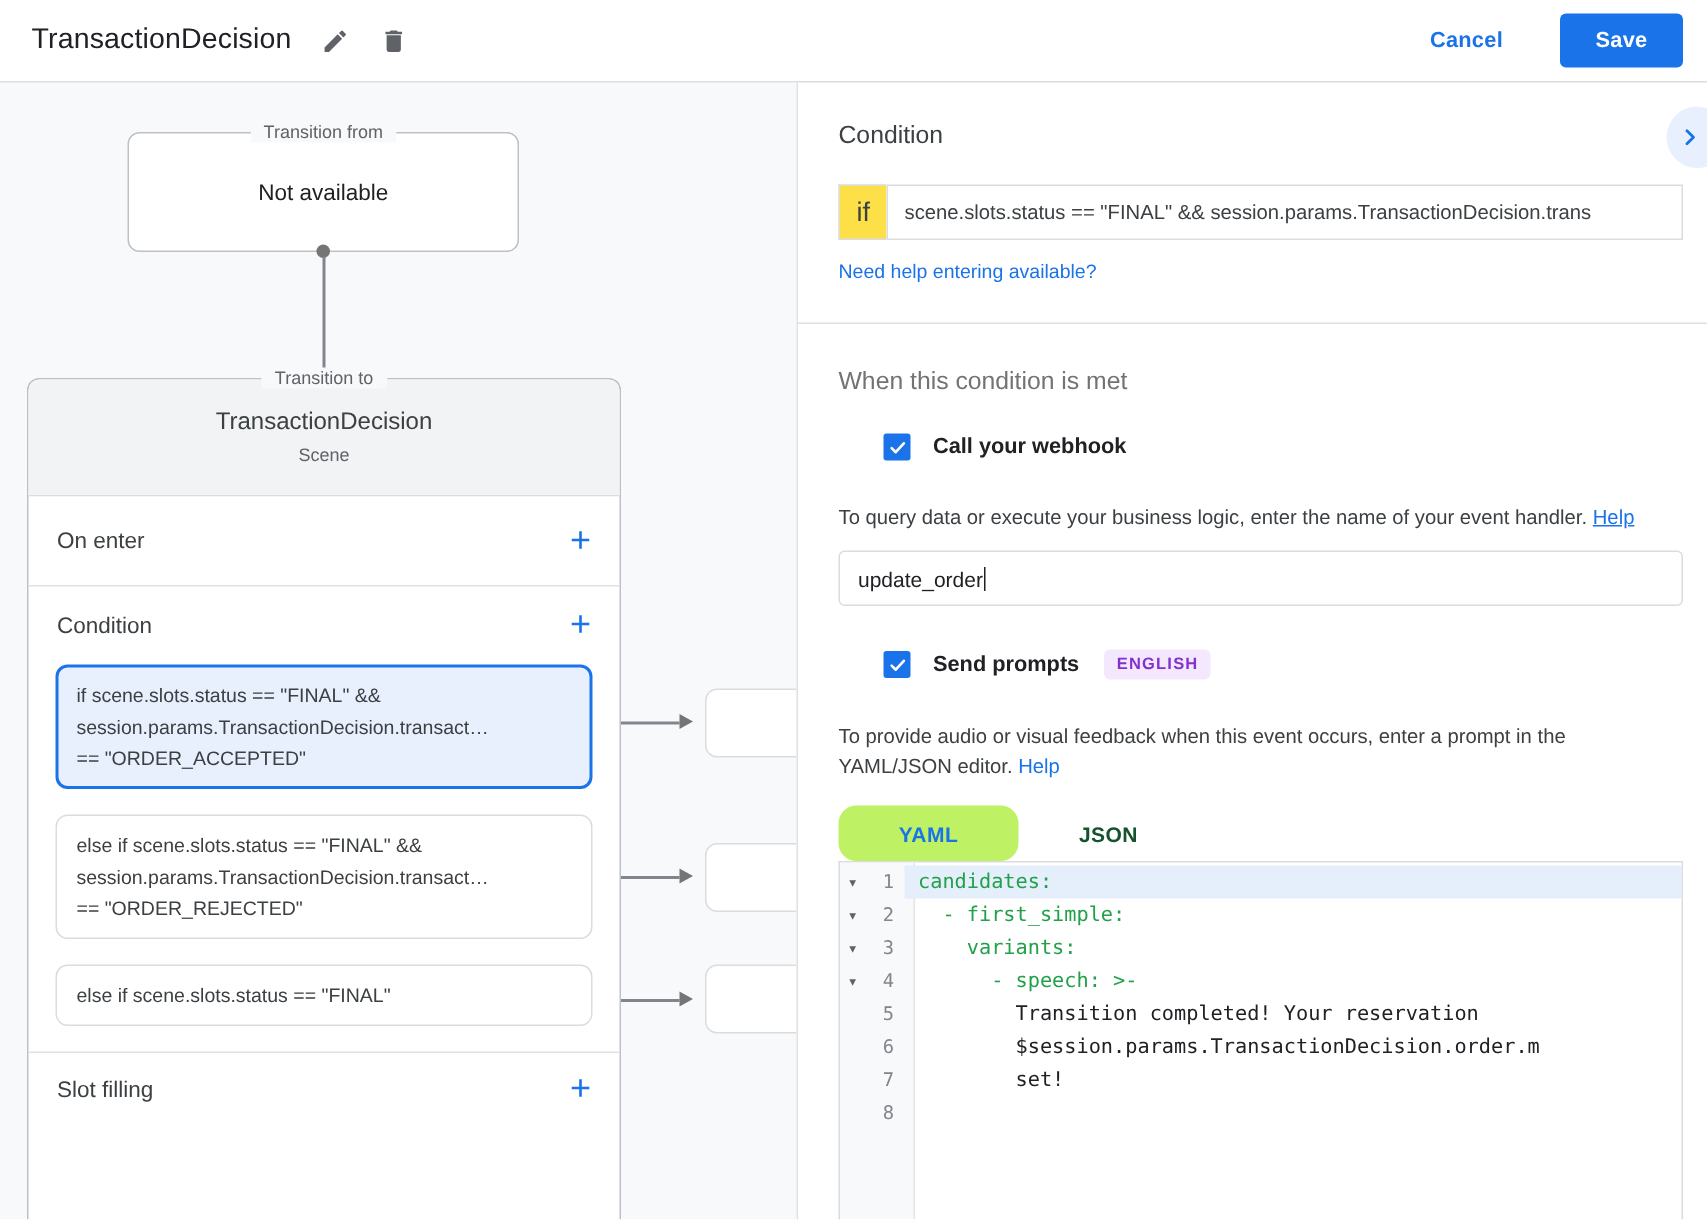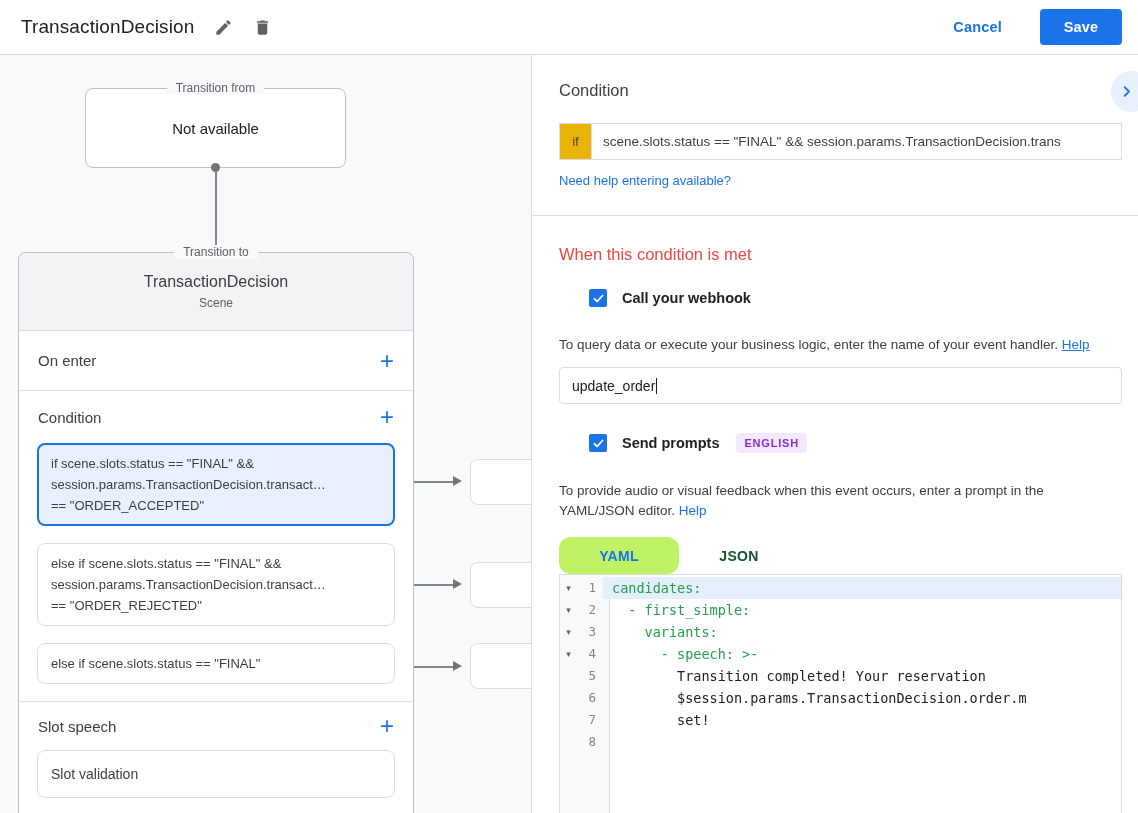--- a/index.html
+++ b/index.html
@@ -82,30 +82,30 @@
            background: #fff; border-left: 1px solid #e0e0e0; z-index: 10;
            display: flex; flex-direction: column; padding: 0 16px 0 27px; }
 
   .panel-title { margin-top: 26px; font-size: 16.5px; color: #3c4043; font-weight: 400; }
 
   .collapse-btn { position: absolute; right: -14px; top: 16px; width: 41px; height: 41px;
                   border-radius: 50%; background: #e8f0fe; border: none; cursor: pointer;
                   display: flex; align-items: center; padding-left: 8px; }
 
   .if-row { margin-top: 23px; display: flex; height: 37px; }
-  .if-prefix { width: 32px; background: #eab308; border: 1px solid #dadce0; border-right: none;
-               display: flex; align-items: center; justify-content: center; font-size: 12px; color: #3c4043; }
+  .if-prefix { width: 32px; background: #fde047; border: 1px solid #dadce0; border-right: none;
+               display: flex; align-items: center; justify-content: center; font-size: 18px; color: #3c4043; }
   .if-input { flex: 1; border: 1px solid #dadce0; background: #fff; display: flex; align-items: center;
               padding: 0 11px; font-size: 13.5px; color: #3c4043; white-space: nowrap; overflow: hidden; cursor: text; }
 
   .help-link { margin-top: 13px; font-size: 13px; color: #1a73e8; text-decoration: none; width: fit-content; }
 
   .panel-divider { margin: 27px -16px 0 -27px; height: 1px; background: #e0e0e0; }
 
-  .when-title { margin-top: 29px; font-size: 16.5px; color: #ef4444; font-weight: 400; }
+  .when-title { margin-top: 29px; font-size: 16.5px; color: #737373; font-weight: 400; }
 
   .check-row { margin-top: 25px; display: flex; align-items: center; padding-left: 30px; }
   .check-row.prompts { margin-top: 29px; }
   .checkbox { width: 18px; height: 18px; border-radius: 2px; background: #1a73e8;
               display: flex; align-items: center; justify-content: center; cursor: pointer; flex: none; }
   .check-label { margin-left: 15px; font-size: 14.5px; font-weight: 600; color: #202124; }
   .lang-badge { margin-left: 17px; background: #f3e8fd; color: #8430ce; font-size: 11px;
                 font-weight: 600; letter-spacing: .8px; padding: 4px 8px; border-radius: 4px; }
 
   .desc { margin-top: 28px; font-size: 13.5px; line-height: 20px; color: #3c4043; max-width: 558px; }
@@ -199,25 +199,24 @@
         <span class="cond-line">== "ORDER_REJECTED"</span>
       </div>
       <div class="cond-item">
         <span class="cond-line">else if scene.slots.status == "FINAL"</span>
       </div>
     </div>
 
     <div class="section-divider"></div>
 
     <div class="card-row row-slot">
-      <span class="row-label">Slot speech</span>
+      <span class="row-label">Slot filling</span>
       <button class="plus-btn">+</button>
     </div>
 
-    <div class="slot-card">Slot validation</div>
   </div>
 
   <div class="hconn" style="left:392px; top:421px; width:76px;">
     <div class="dot"></div>
     <div class="line" style="width:53px;"></div>
     <div class="arrow" style="left:61px;"></div>
   </div>
   <div class="target-box" style="top:404px;"></div>
 
   <div class="hconn" style="left:392px; top:524px; width:76px;">

